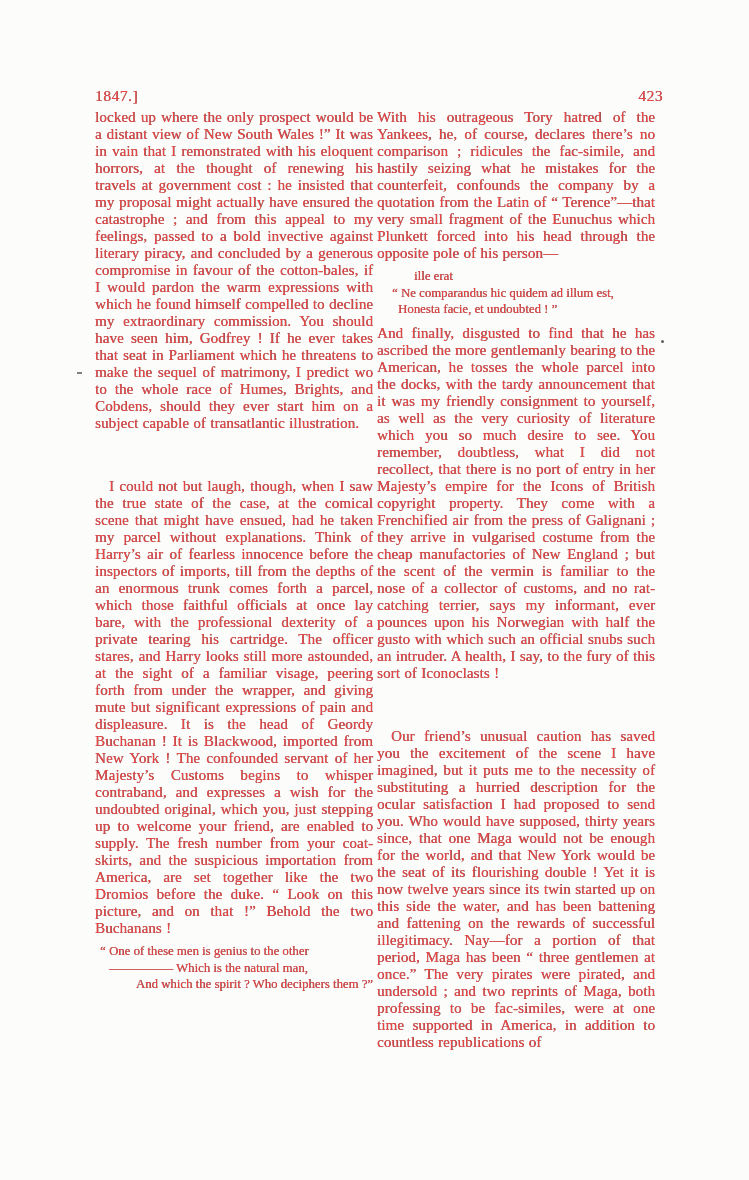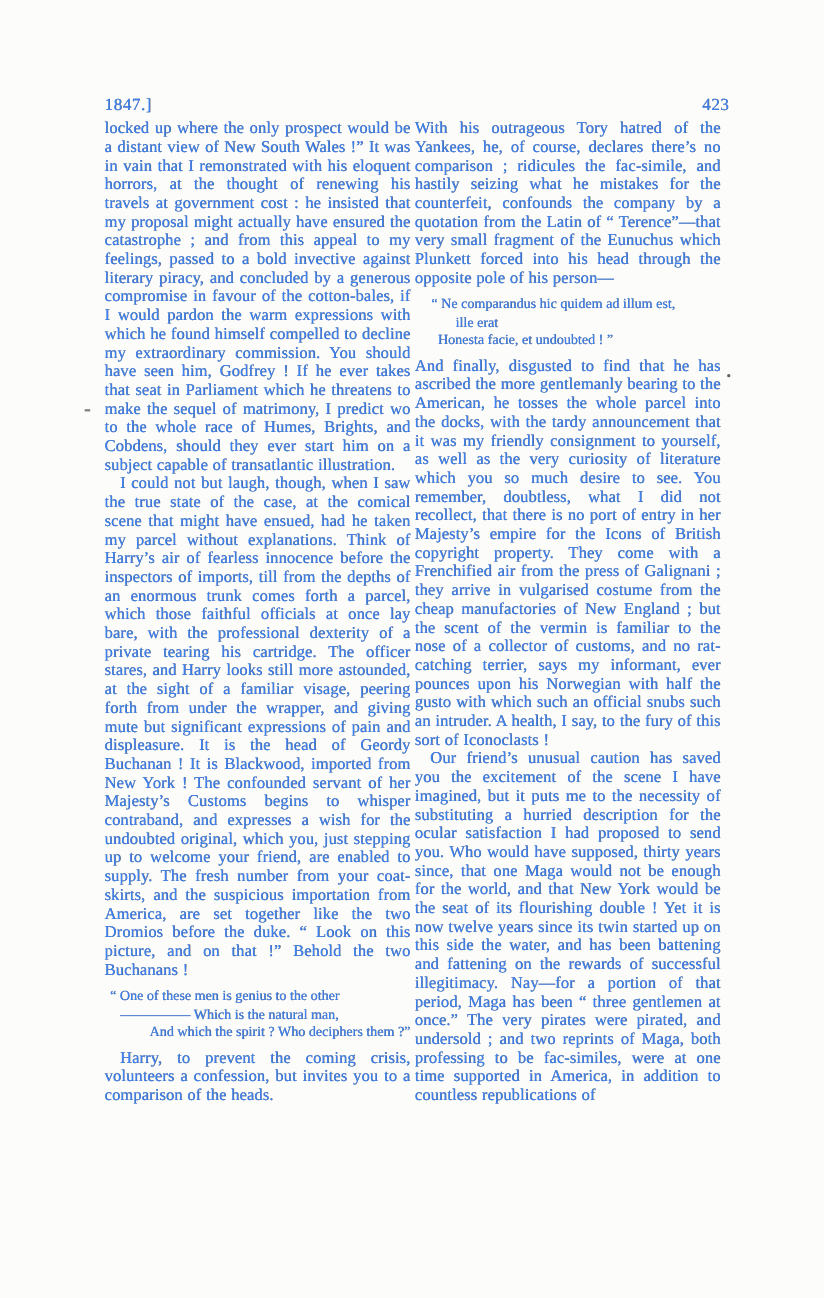--- a/index.html
+++ b/index.html
@@ -7,21 +7,21 @@
     margin: 0;
     padding: 0;
     background: #ffffff;
   }
   .page {
     position: relative;
     width: 749px;
     height: 1180px;
     background: #fcfcfb;
     font-family: "Liberation Serif", "DejaVu Serif", serif;
-    color: #3b82f6;
+    color: #ef4444;
     overflow: hidden;
     text-shadow: 0.3px 0 0 rgba(42,42,42,0.75);
   }
   
   .running-header {
     position: absolute;
     left: 95px;
     top: 87px;
     width: 568px;
     height: 20px;
@@ -44,21 +44,21 @@
   .col { width: 278px; }
 
   .body {
     margin: 0;
     font-size: 15px;
     line-height: 17px;
     text-align: justify;
     letter-spacing: 0.1px;
     word-spacing: 0.4px;
   }
-  .indent   { text-indent: 14px; }
+  .indent   { text-indent: 14px; margin-top: 46px; }
   .noindent { text-indent: 0; }
 
   .verse {
     font-size: 12.8px;
     line-height: 16.5px;
     margin: 6px 0 7px 0;
   }
   .verse .vline { white-space: nowrap; }
   .verse.left-verse .v1 { padding-left: 5px; }
   .verse.left-verse .v2 { padding-left: 14px; }
@@ -97,28 +97,27 @@
   <div class="columns">
 
     <div class="col">
       <p class="body noindent">locked up where the only prospect would be a distant view of New South Wales !” It was in vain that I remonstrated with his eloquent horrors, at the thought of renewing his travels at government cost : he insisted that my proposal might actually have ensured the catastrophe ; and from this appeal to my feelings, passed to a bold invective against literary piracy, and concluded by a generous compromise in favour of the cotton-bales, if I would pardon the warm expressions with which he found himself compelled to decline my extraordinary commission. You should have seen him, Godfrey ! If he ever takes that seat in Parliament which he threatens to make the sequel of matrimony, I predict wo to the whole race of Humes, Brights, and Cobdens, should they ever start him on a subject capable of transatlantic illustration.</p>
       <p class="body indent">I could not but laugh, though, when I saw the true state of the case, at the comical scene that might have ensued, had he taken my parcel without explanations. Think of Harry’s air of fearless innocence before the inspectors of imports, till from the depths of an enormous trunk comes forth a parcel, which those faithful officials at once lay bare, with the professional dexterity of a private tearing his cartridge. The officer stares, and Harry looks still more astounded, at the sight of a familiar visage, peering forth from under the wrapper, and giving mute but significant expressions of pain and displeasure. It is the head of Geordy Buchanan ! It is Blackwood, imported from New York ! The confounded servant of her Majesty’s Customs begins to whisper contraband, and expresses a wish for the undoubted original, which you, just stepping up to welcome your friend, are enabled to supply. The fresh number from your coat-skirts, and the suspicious importation from America, are set together like the two Dromios before the duke. “ Look on this picture, and on that !” Behold the two Buchanans !</p>
       <div class="verse left-verse">
         <div class="vline v1">“ One of these men is genius to the other</div>
         <div class="vline v2">————— Which is the natural man,</div>
         <div class="vline v3">And which the spirit ?  Who deciphers them ?”</div>
       </div>
-      <p class="body indent">Harry, to prevent the coming crisis, volunteers a confession, but invites you to a comparison of the heads.</p>
     </div>
 
     <div class="col">
       <p class="body noindent">With his outrageous Tory hatred of the Yankees, he, of course, declares there’s no comparison ; ridicules the fac-simile, and hastily seizing what he mistakes for the counterfeit, confounds the company by a quotation from the Latin of “ Terence”—that very small fragment of the Eunuchus which Plunkett forced into his head through the opposite pole of his person—</p>
       <div class="verse latin">
+        <div class="vline q2">ille erat</div>
         <div class="vline q1">“ Ne comparandus hic quidem ad illum est,</div>
-        <div class="vline q2">ille erat</div>
         <div class="vline q3">Honesta facie, et undoubted ! ”</div>
       </div>
       <p class="body noindent">And finally, disgusted to find that he has ascribed the more gentlemanly bearing to the American, he tosses the whole parcel into the docks, with the tardy announcement that it was my friendly consignment to yourself, as well as the very curiosity of literature which you so much desire to see. You remember, doubtless, what I did not recollect, that there is no port of entry in her Majesty’s empire for the Icons of British copyright property. They come with a Frenchified air from the press of Galignani ; they arrive in vulgarised costume from the cheap manufactories of New England ; but the scent of the vermin is familiar to the nose of a collector of customs, and no rat-catching terrier, says my informant, ever pounces upon his Norwegian with half the gusto with which such an official snubs such an intruder. A health, I say, to the fury of this sort of Iconoclasts !</p>
       <p class="body indent">Our friend’s unusual caution has saved you the excitement of the scene I have imagined, but it puts me to the necessity of substituting a hurried description for the ocular satisfaction I had proposed to send you. Who would have supposed, thirty years since, that one Maga would not be enough for the world, and that New York would be the seat of its flourishing double ! Yet it is now twelve years since its twin started up on this side the water, and has been battening and fattening on the rewards of successful illegitimacy. Nay—for a portion of that period, Maga has been “ three gentlemen at once.” The very pirates were pirated, and undersold ; and two reprints of Maga, both professing to be fac-similes, were at one time supported in America, in addition to countless republications of</p>
     </div>
 
   </div>
 
   <div class="speck-dot"></div>
   <div class="speck-dash"></div>

